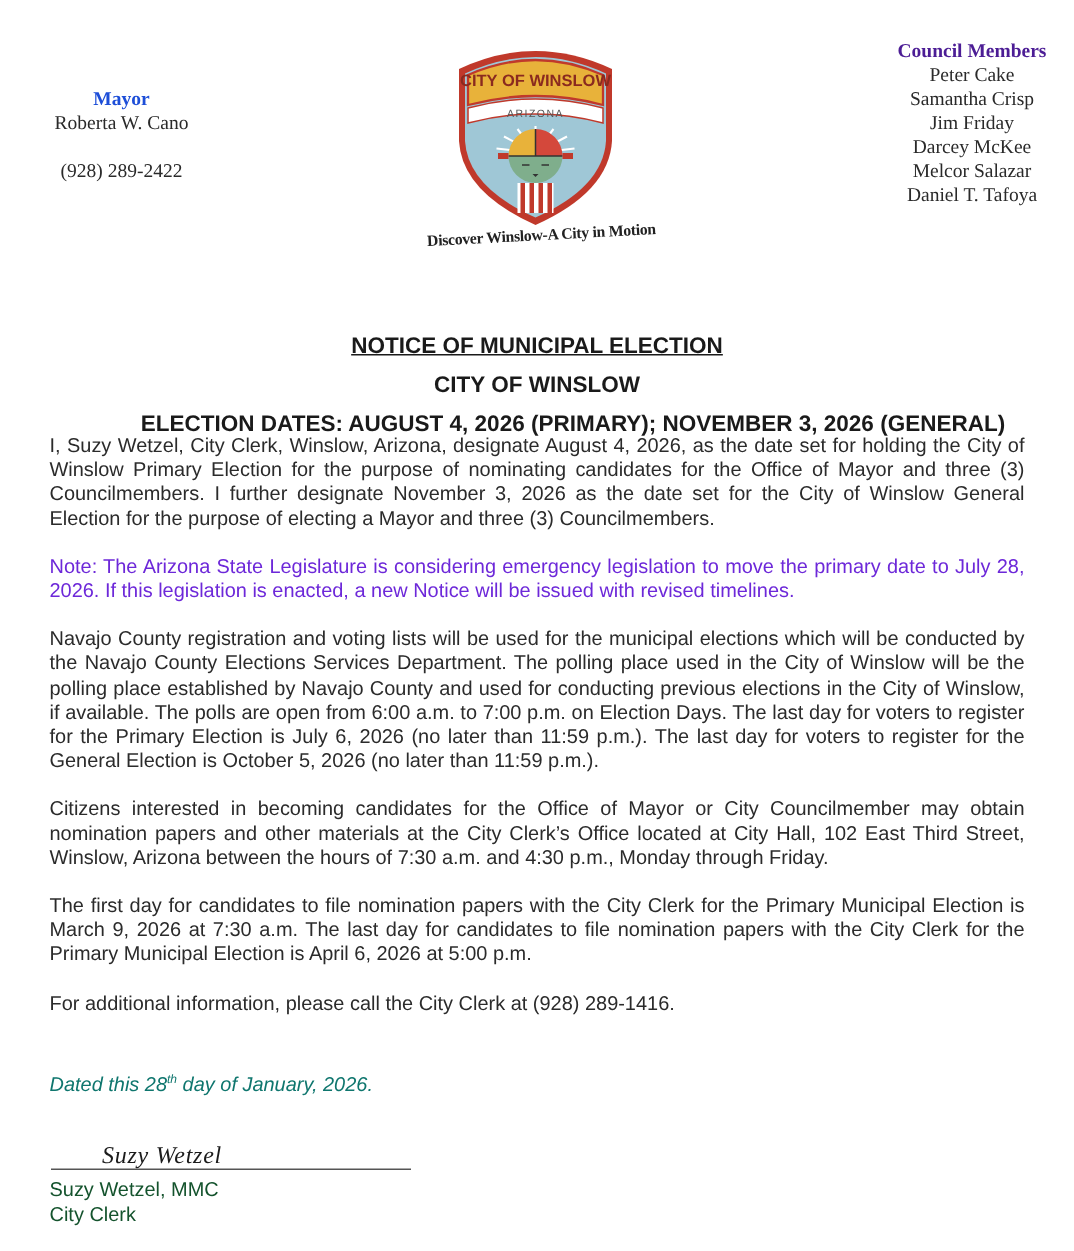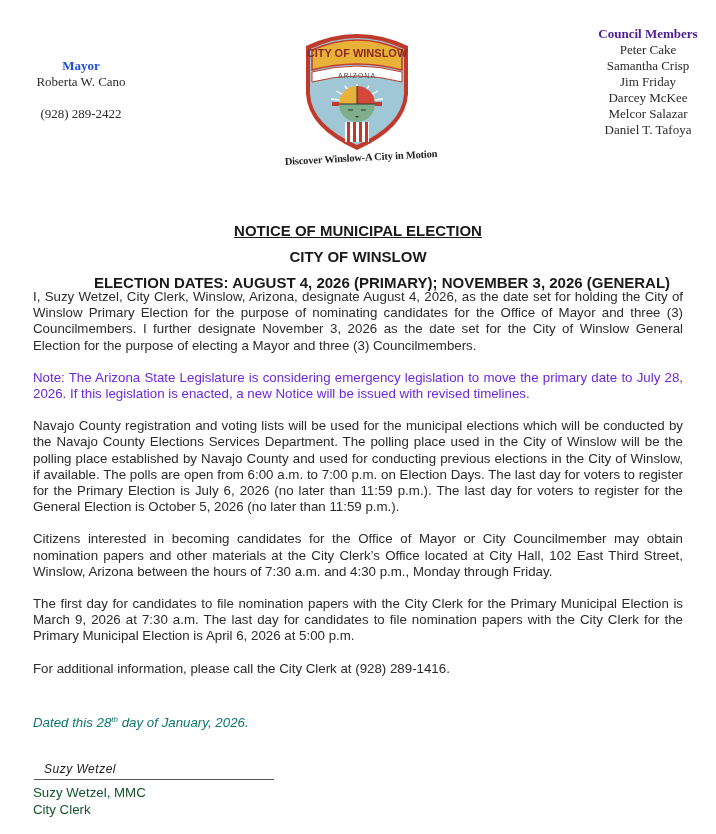--- a/index.html
+++ b/index.html
@@ -23,21 +23,21 @@
     .h3 { font-size: 15px; font-weight: bold; line-height: 20px; margin-top: 6px; color: #1a1a1a; padding-left: 48px; }
 
     .body-text { position: absolute; left: 33px; top: 289px; width: 650px; font-size: 13.3px; line-height: 16.2px; color: #2b2b2b; }
     .body-text p { margin: 0 0 16px 0; text-align: justify; }
     .body-text p.note { font-weight: normal; color: #6d28d9; }
 
     .dated { position: absolute; left: 33px; top: 712px; font-size: 13.3px; line-height: 16px; color: #0f766e; font-style: italic; }
     .dated sup { font-size: 8px; }
 
     .sig-line { position: absolute; left: 34px; top: 779px; width: 240px; border-bottom: 1px solid #555; height: 0; }
-    .signature { position: absolute; left: 44px; top: 762px; font-family: Liberation Sans, sans-serif; font-style: italic; font-size: 12px; color: #1b1b1b; letter-spacing: 0.5px; }
+    .signature { position: absolute; left: 68px; top: 762px; font-family: Liberation Serif, serif; font-style: italic; font-size: 16px; color: #1b1b1b; letter-spacing: 0.5px; }
     .signer { position: absolute; left: 33px; top: 785px; font-size: 13.3px; line-height: 16.5px; color: #14532d; }
   </style>
 </head>
 <body>
 
 <div class="mayor-block serif">
   <div class="title">Mayor</div>
   <div>Roberta W. Cano</div>
   <div class="phone">(928) 289-2422</div>
 </div>

